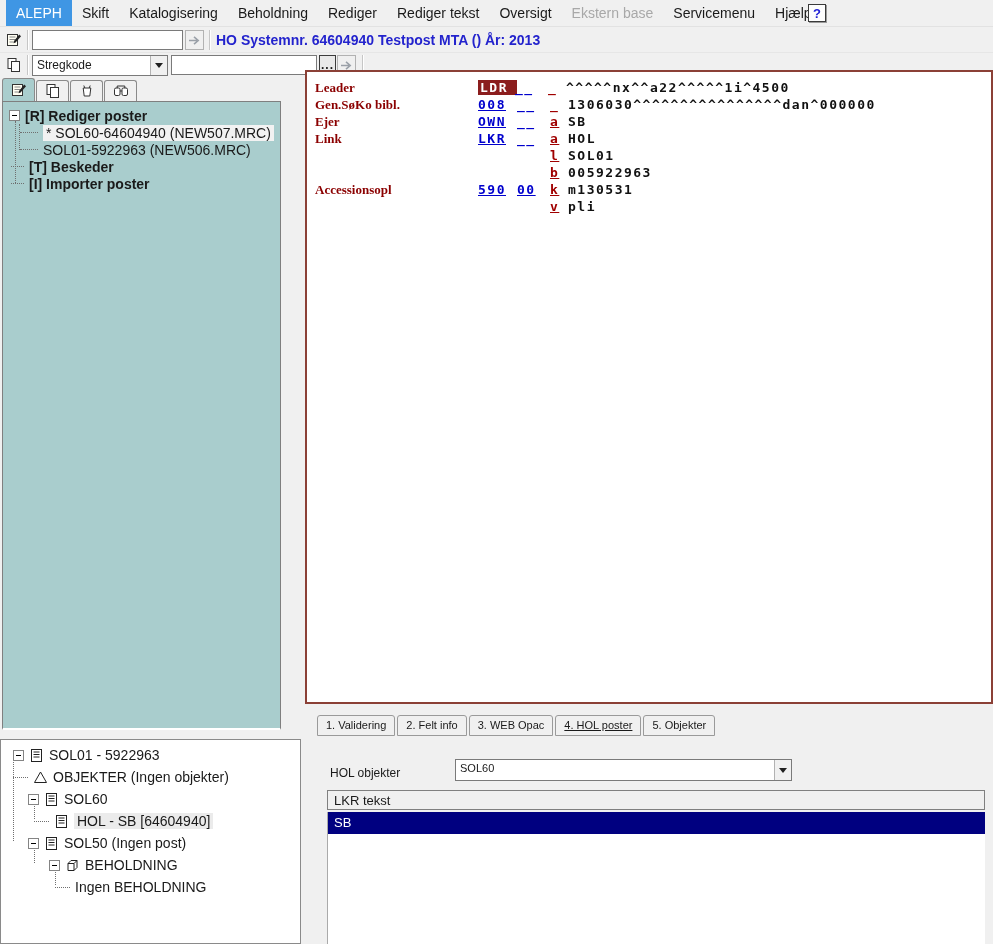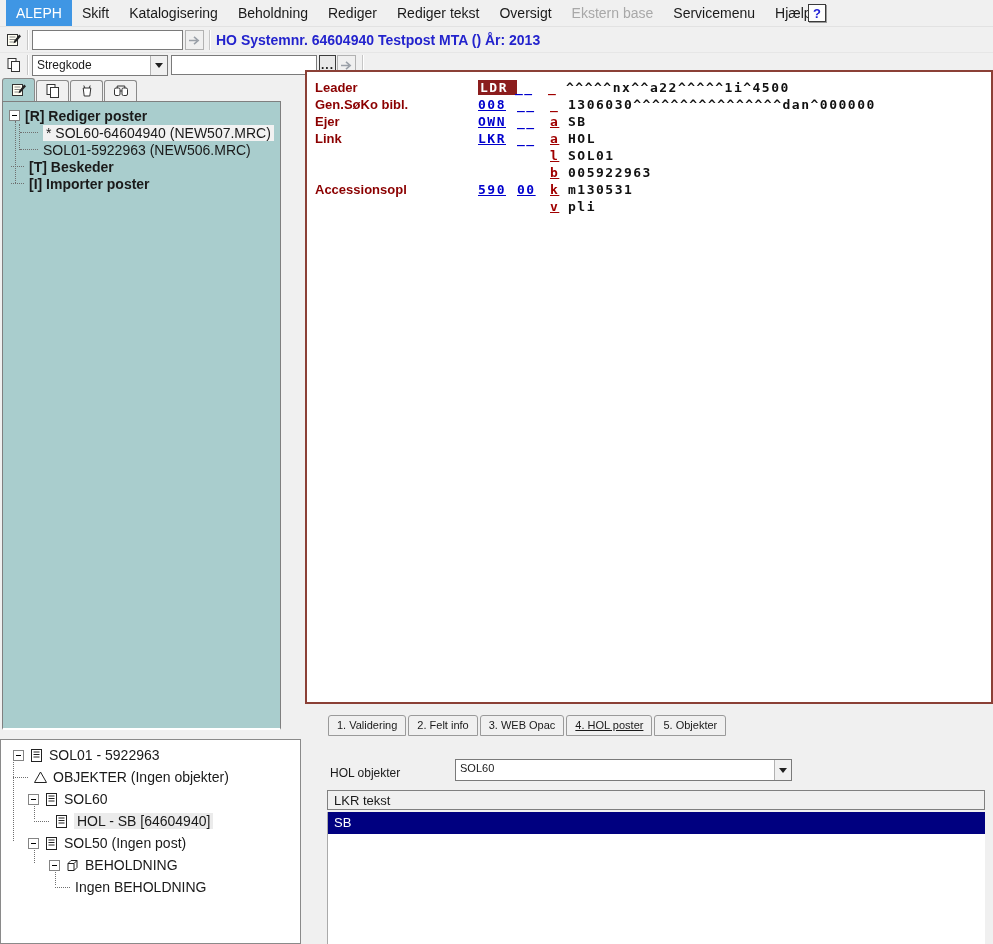--- a/index.html
+++ b/index.html
@@ -48,34 +48,34 @@
   .expander::after { content:""; position:absolute; left:2px; right:2px; top:4px; height:1px; background:#000; }
   .stub { border-top:1px dotted #6f6f6f; flex:none; }
   .gap { width:5px; flex:none; }
   .vline { position:absolute; width:0; border-left:1px dotted #6f6f6f; }
 
   
   #editor { position:absolute; left:305px; top:70px; width:688px; height:634px; background:#fff;
             border:2px solid #8b4036; overflow:hidden; }
   #editor-rows { padding:7px 0 0 8px; }
   .ed-row { display:flex; height:17px; align-items:center; }
-  .ed-label { width:163px; font-weight:bold; font-size:13px; color:#8b0000; flex:none; }
+  .ed-label { width:163px; font-weight:bold; font-size:13px; color:#8b0000; flex:none;font-family:Liberation Serif, serif; }
   .ed-tag, .ed-ind, .ed-sub, .ed-value { font-family:"DejaVu Sans Mono", monospace; font-weight:bold;
             font-size:13px; letter-spacing:1.5px; flex:none; }
   .ed-tag { width:39px; color:#0000cd; text-decoration:underline; }
   .ed-tag.sel { width:auto; min-width:39px; background:#8b1d1d; color:#fff; text-decoration:none; padding:0 2px; margin-right:6px; }
   .ed-tag.sel + .ed-ind { margin-left:-8px; }
   .ed-ind { width:33px; color:#0000cd; text-decoration:underline; }
   .ed-sub { width:18px; color:#a00000; text-decoration:underline; }
   .us { text-decoration:none !important; }
   .ed-value { flex:1; color:#111; white-space:nowrap; }
 
   
   #hol-panel { position:absolute; left:305px; top:710px; width:688px; height:234px; background:#f0f0f0; }
-  #hol-tabs { position:absolute; left:23px; top:5px; display:flex; align-items:flex-end; }
+  #hol-tabs { position:absolute; left:12px; top:5px; display:flex; align-items:flex-end; }
   .btab { border:1px solid #9a9a9a; border-radius:3px 3px 0 0; padding:3px 8px 4px; font-size:11px;
           background:#f0f0f0; margin-right:2px; white-space:nowrap; }
   .btab.active span { text-decoration:underline; }
   #hol-lib-label { position:absolute; left:25px; top:56px; font-size:12px; }
   #hol-combo { left:150px; top:49px; width:337px; height:22px; }
   #lkr-list { position:absolute; left:22px; top:80px; width:658px; bottom:0; }
   #lkr-header { height:20px; background:#f0f0f0; border:1px solid #808080; font-size:13px; padding:2px 6px; }
   #lkr-body { position:absolute; top:22px; left:0; right:0; bottom:0; background:#fff; border-left:1px solid #aaa; }
   .list-row { font-size:13px; padding:3px 6px; height:22px; }
   .list-row.selected { background:#000080; color:#fff; }

